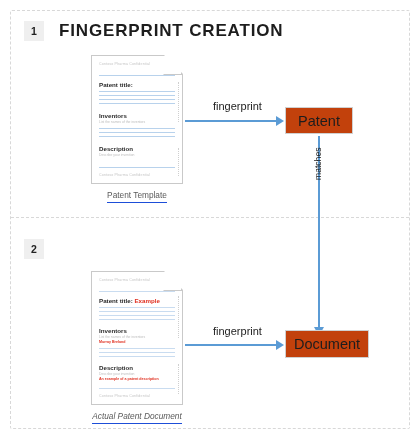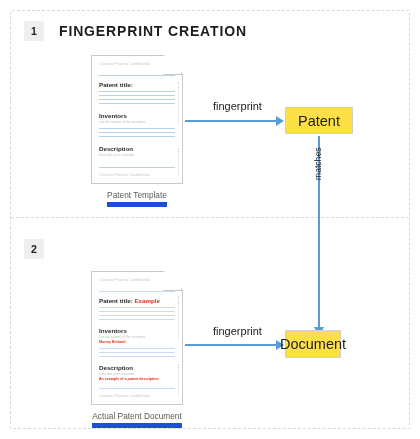--- a/index.html
+++ b/index.html
@@ -54,21 +54,21 @@
     color: #222222;
     font-size: 10.5px;
     font-weight: bold;
     display: flex;
     align-items: center;
     justify-content: center;
     letter-spacing: 0;
   }
   .section-title {
     margin-left: 15px;
-    font-size: 14px;
+    font-size: 17px;
     font-weight: bold;
     color: #1d1d1d;
     letter-spacing: 0.85px;
     white-space: nowrap;
   }
 
   
   .doc {
     position: absolute;
     width: 92px;
@@ -152,34 +152,34 @@
     right: 3px;
     width: 1px;
     border-right: 1px dotted #cfcfcf;
   }
 
   .doc-caption {
     margin-top: 6px;
     font-size: 8.3px;
     color: #5a5a5a;
     text-align: center;
-    border-bottom: 5px solid #1d4ed8;
+    border-bottom: 1px solid #1d4ed8;
     padding-bottom: 2px;
     display: inline-block;
     white-space: nowrap;
   }
   .caption-wrap {
     width: 92px;
     text-align: center;
   }
 
   
   .node-box {
     position: absolute;
-    background: #fde047;
+    background: #c2410c;
     border: 1px solid #d0d0d0;
     box-sizing: border-box;
     display: flex;
     align-items: center;
     justify-content: center;
     color: #1d1d1d;
     font-size: 14.5px;
     white-space: nowrap;
   }
 
@@ -334,25 +334,25 @@
       <div class="spacer-3"></div>
 
       <div class="doc-heading">Description</div>
       <div class="doc-sub">Describe your invention</div>
       <div class="doc-answer">An example of a patent description</div>
       <div class="spacer-3"></div>
       <div class="rule thin"></div>
       <div class="spacer-2"></div>
       <div class="doc-confidential">Contoso Pharma Confidential</div>
     </div>
-    <div class="caption-wrap" style="width:116px; margin-left:-12px;">
+    <div class="caption-wrap" style="width:116px; margin-left:-12px;font-style:italic;">
       <span class="doc-caption">Actual Patent Document</span>
     </div>
   </div>
 
   <div class="arrow-label" style="left:213px; top:325px;">fingerprint</div>
   <div class="arrow-h" style="left:185px; top:344px; width:92px;"></div>
 
-  <div class="node-box" style="left:285px; top:330px; width:56px; height:28px;">
+  <div class="node-box" style="left:285px; top:330px; width:84px; height:28px;">
     <span>Document</span>
   </div>
 
 </div>
 
 </body></html>

